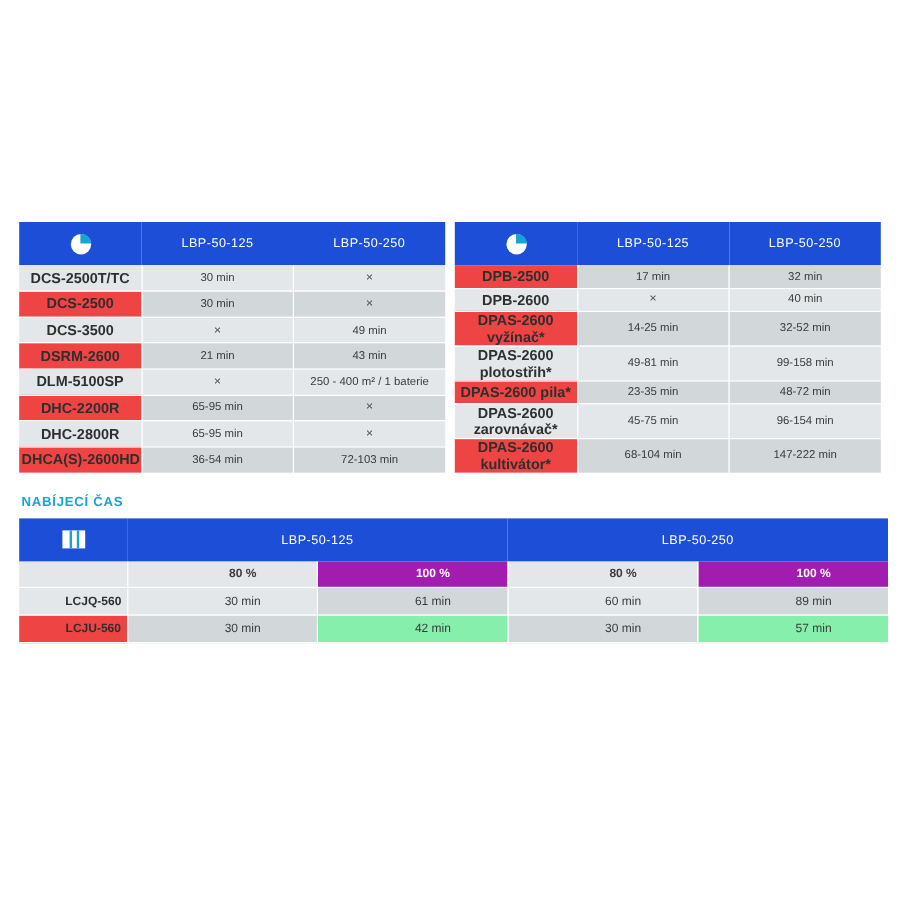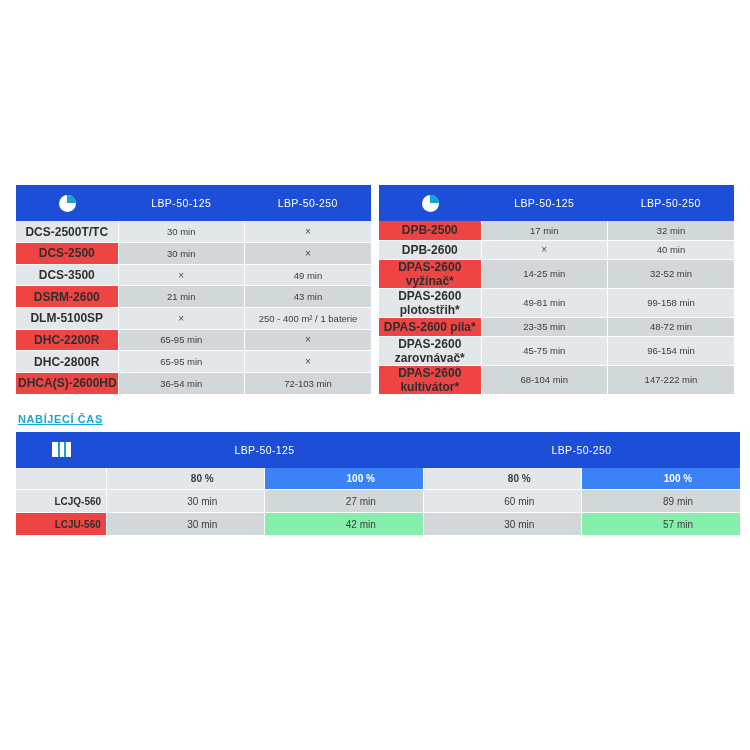--- a/index.html
+++ b/index.html
@@ -28,21 +28,20 @@
   }
   .section-title {
     color: #18a5d6;
     font-size: 11px;
     font-weight: bold;
     letter-spacing: 0.6px;
     margin: 0 0 7px 2px;
   }
   .section-title.second {
     margin-top: 18px;
-    text-decoration: underline;
   }
 
   
   .dual {
     display: flex;
     gap: 8px;
   }
   table {
     border-collapse: collapse;
     table-layout: fixed;
@@ -150,21 +149,21 @@
   .tbl-charge thead th.icon-cell { width: 88px; }
   .tbl-charge thead th.grp { width: 315px; font-size: 10.5px; }
   .tbl-charge .sub td {
     font-weight: bold;
     font-size: 10px;
     color: #3b3b3b;
     height: 22px;
   }
   .tbl-charge .sub td.blank { background: #e4e7e9; }
   .tbl-charge .sub td.p80 { background: #e4e7e9; }
-  .tbl-charge .sub td.p100 { background: #3b82f6; color: #ffffff; }
+  .tbl-charge .sub td.p100 { background: #a21caf; color: #ffffff; }
   .tbl-charge td.name { width: 88px; }
   .tbl-charge td.val { width: 157px; }
   .tbl-charge .row-a td.p100v { background: #d2d7da; }
   .tbl-charge .row-b td.p100v { background: #86efac; }
   .tbl-charge tbody td { height: 23px; font-size: 10px; padding-left: 36px; }
 </style>
 </head>
 <body>
 
 <div class="page">
@@ -288,21 +287,21 @@
         <tr class="sub">
           <td class="blank name"></td>
           <td class="p80 val">80 %</td>
           <td class="p100 val">100 %</td>
           <td class="p80 val">80 %</td>
           <td class="p100 val">100 %</td>
         </tr>
         <tr class="row-a">
           <td class="name">LCJQ-560</td>
           <td class="val">30 min</td>
-          <td class="val p100v">27 min</td>
+          <td class="val p100v">61 min</td>
           <td class="val">60 min</td>
           <td class="val p100v">89 min</td>
         </tr>
         <tr class="row-b">
           <td class="name">LCJU-560</td>
           <td class="val">30 min</td>
           <td class="val p100v">42 min</td>
           <td class="val">30 min</td>
           <td class="val p100v">57 min</td>
         </tr>

